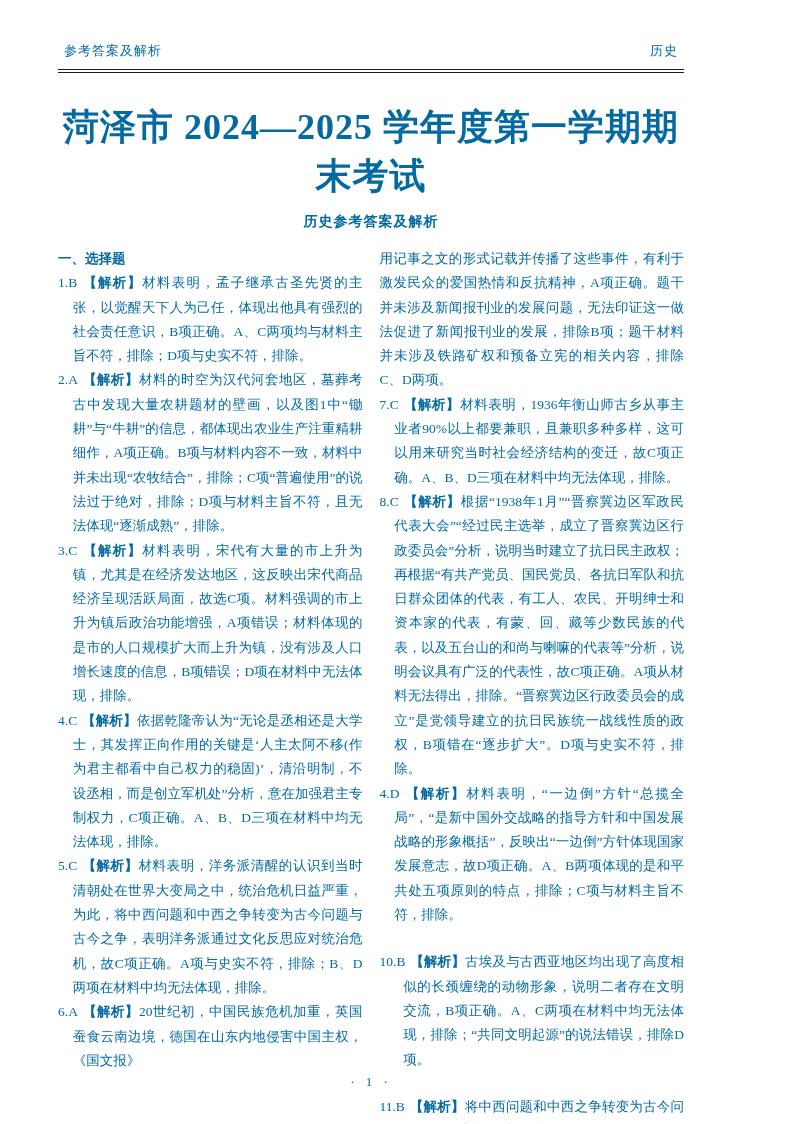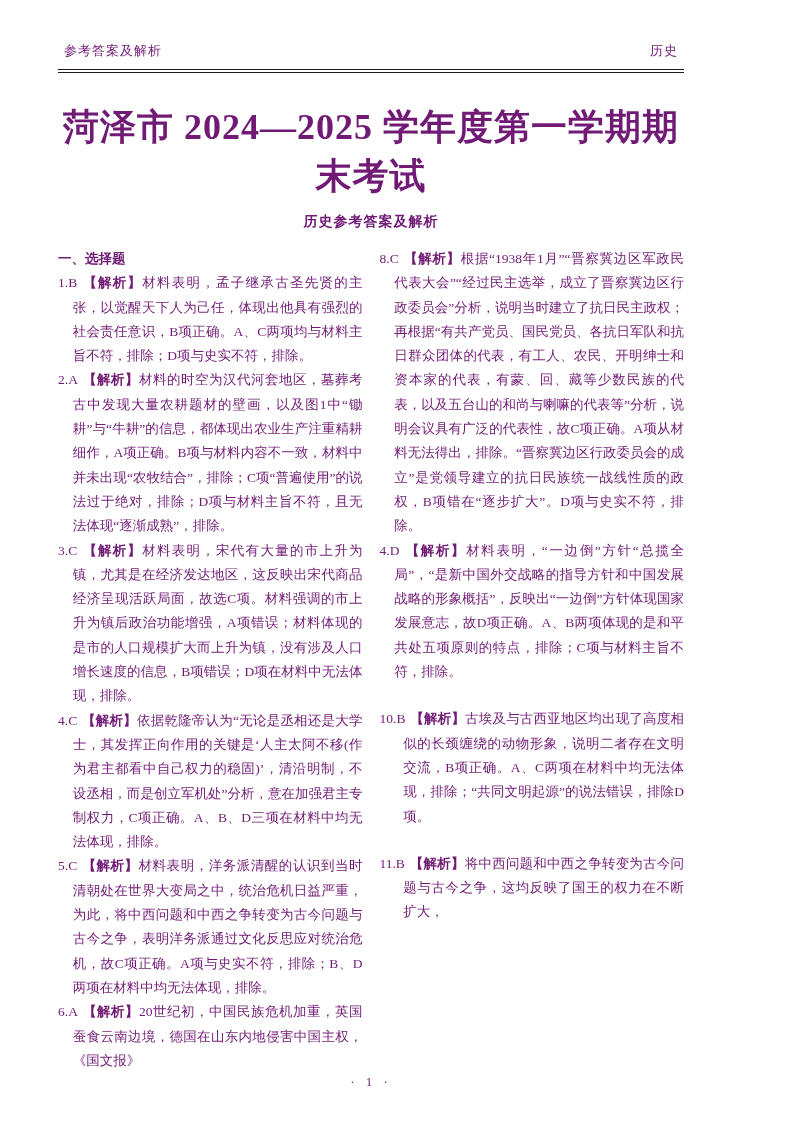--- a/index.html
+++ b/index.html
@@ -1,19 +1,19 @@
 <!DOCTYPE html>
 <html><head>
 <meta charset="utf-8">
 <style>
   html,body{margin:0;padding:0;background:#ffffff;}
   .page{
     width:742px;height:1124px;box-sizing:border-box;
     padding:42px 58px 0 58px;
-    background:#ffffff;color:#701a75;
+    background:#ffffff;color:#0369a1;
     font-family:"Liberation Serif","DejaVu Serif",serif;
     position:relative;overflow:hidden;
   }
   .header{
     display:flex;justify-content:space-between;align-items:flex-end;
     font-size:13px;padding:0 6px 5px 6px;letter-spacing:1px;
   }
   .header-rule{height:2px;border-top:1.6px solid #1c1c1c;border-bottom:1px solid #1c1c1c;margin-top:4px;}
   h1.doc-title{
     text-align:center;font-size:36px;font-weight:bold;
@@ -56,20 +56,22 @@
     <div class="col" id="col-left">
         <div class="sec-heading">一、选择题</div>
         <div class="item"><span class="num">1.B</span><span class="tag">【解析】</span><span>材料表明，孟子继承古圣先贤的主张，以觉醒天下人为己任，体现出他具有强烈的社会责任意识，B项正确。A、C两项均与材料主旨不符，排除；D项与史实不符，排除。</span></div>
         <div class="item"><span class="num">2.A</span><span class="tag">【解析】</span><span>材料的时空为汉代河套地区，墓葬考古中发现大量农耕题材的壁画，以及图1中“锄耕”与“牛耕”的信息，都体现出农业生产注重精耕细作，A项正确。B项与材料内容不一致，材料中并未出现“农牧结合”，排除；C项“普遍使用”的说法过于绝对，排除；D项与材料主旨不符，且无法体现“逐渐成熟”，排除。</span></div>
         <div class="item"><span class="num">3.C</span><span class="tag">【解析】</span><span>材料表明，宋代有大量的市上升为镇，尤其是在经济发达地区，这反映出宋代商品经济呈现活跃局面，故选C项。材料强调的市上升为镇后政治功能增强，A项错误；材料体现的是市的人口规模扩大而上升为镇，没有涉及人口增长速度的信息，B项错误；D项在材料中无法体现，排除。</span></div>
         <div class="item"><span class="num">4.C</span><span class="tag">【解析】</span><span>依据乾隆帝认为“无论是丞相还是大学士，其发挥正向作用的关键是‘人主太阿不移(作为君主都看中自己权力的稳固)’，清沿明制，不设丞相，而是创立军机处”分析，意在加强君主专制权力，C项正确。A、B、D三项在材料中均无法体现，排除。</span></div>
         <div class="item"><span class="num">5.C</span><span class="tag">【解析】</span><span>材料表明，洋务派清醒的认识到当时清朝处在世界大变局之中，统治危机日益严重，为此，将中西问题和中西之争转变为古今问题与古今之争，表明洋务派通过文化反思应对统治危机，故C项正确。A项与史实不符，排除；B、D两项在材料中均无法体现，排除。</span></div>
         <div class="item"><span class="num">6.A</span><span class="tag">【解析】</span><span>20世纪初，中国民族危机加重，英国蚕食云南边境，德国在山东内地侵害中国主权，《国文报》</span></div>
       </div>
     <div class="col" id="col-right">
+        <div class="para"><span>用记事之文的形式记载并传播了这些事件，有利于激发民众的爱国热情和反抗精神，A项正确。题干并未涉及新闻报刊业的发展问题，无法印证这一做法促进了新闻报刊业的发展，排除B项；题干材料并未涉及铁路矿权和预备立宪的相关内容，排除C、D两项。</span></div>
+        <div class="item"><span class="num">7.C</span><span class="tag">【解析】</span><span>材料表明，1936年衡山师古乡从事主业者90%以上都要兼职，且兼职多种多样，这可以用来研究当时社会经济结构的变迁，故C项正确。A、B、D三项在材料中均无法体现，排除。</span></div>
         <div class="item"><span class="num">8.C</span><span class="tag">【解析】</span><span>根据“1938年1月”“晋察冀边区军政民代表大会”“经过民主选举，成立了晋察冀边区行政委员会”分析，说明当时建立了抗日民主政权；再根据“有共产党员、国民党员、各抗日军队和抗日群众团体的代表，有工人、农民、开明绅士和资本家的代表，有蒙、回、藏等少数民族的代表，以及五台山的和尚与喇嘛的代表等”分析，说明会议具有广泛的代表性，故C项正确。A项从材料无法得出，排除。“晋察冀边区行政委员会的成立”是党领导建立的抗日民族统一战线性质的政权，B项错在“逐步扩大”。D项与史实不符，排除。</span></div>
         <div class="item"><span class="num">4.D</span><span class="tag">【解析】</span><span>材料表明，“一边倒”方针“总揽全局”，“是新中国外交战略的指导方针和中国发展战略的形象概括”，反映出“一边倒”方针体现国家发展意志，故D项正确。A、B两项体现的是和平共处五项原则的特点，排除；C项与材料主旨不符，排除。</span></div>
         <div class="item wide"><span class="num">10.B</span><span class="tag">【解析】</span><span>古埃及与古西亚地区均出现了高度相似的长颈缠绕的动物形象，说明二者存在文明交流，B项正确。A、C两项在材料中均无法体现，排除；“共同文明起源”的说法错误，排除D项。</span></div>
         <div class="item wide"><span class="num">11.B</span><span class="tag">【解析】</span><span>将中西问题和中西之争转变为古今问题与古今之争，这均反映了国王的权力在不断扩大，</span></div>
       </div>
   </div>
 
   <div class="page-num">· 1 ·</div>
 </div>
 

